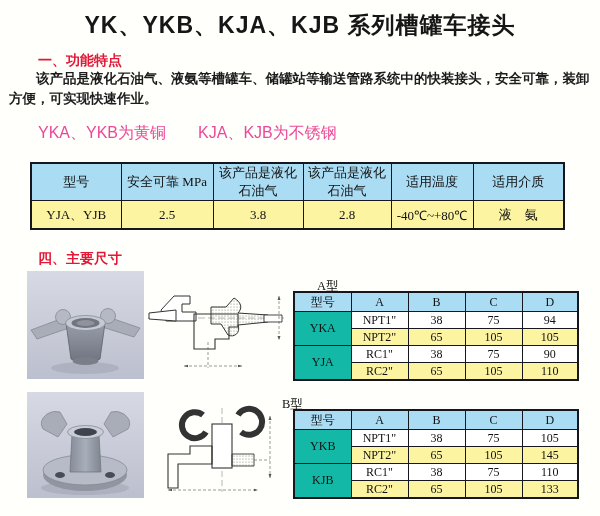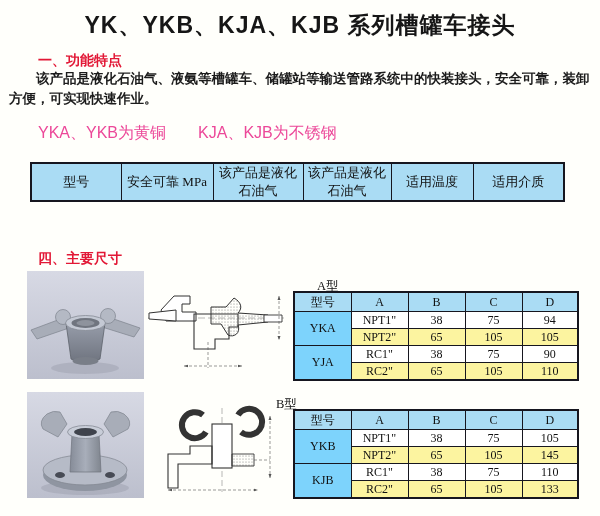--- a/index.html
+++ b/index.html
@@ -16,21 +16,21 @@
           font-size:13px; border:2px solid #16161f; color:#111; }
   .perf th, .perf td { border:1px solid #16161f; text-align:center; vertical-align:middle; padding:0; }
   .perf th { background:#aadcf4; font-weight:normal; height:27px; }
   .perf td { height:27px; background:#ffffff; }
   tr.yellow td { background:#fcf4a0; }
   .dim { width:284px; font-family:"Liberation Serif",serif; font-size:12px;
          border:2px solid #16161f; color:#111; }
   .dim th, .dim td { border:1px solid #16161f; text-align:center; vertical-align:middle; padding:0; }
   .dim th { background:#aadcf4; font-weight:normal; height:18px; }
   .dim td { height:16px; background:#ffffff; }
-  .dim td.model { background:#7dd3fc; }
+  .dim td.model { background:#14b8a6; }
   .dim-label { position:absolute; font-family:"Liberation Serif",serif; font-size:12.5px; color:#111; }
   .fig { position:absolute; }
 </style>
 </head>
 <body>
 
 <div class="page">
 
   <h1 class="title">YK、YKB、KJA、KJB 系列槽罐车接头</h1>
 
@@ -53,20 +53,28 @@
       <tr>
         <th>型号</th>
         <th>安全可靠 MPa</th>
         <th>该产品是液化石油气</th>
         <th>该产品是液化石油气</th>
         <th>适用温度</th>
         <th>适用介质</th>
       </tr>
     </thead>
     <tbody>
+      <tr class="yellow">
+        <td>YJA、YJB</td>
+        <td>2.5</td>
+        <td>3.8</td>
+        <td>2.8</td>
+        <td>-40℃~+80℃</td>
+        <td>液　氨</td>
+      </tr>
     </tbody>
   </table>
 
   <div class="sec" style="top:250px;">四、主要尺寸</div>
 
   <svg class="fig" style="left:27px; top:271px;" width="117" height="108" viewBox="0 0 117 108">
     <defs>
       <linearGradient id="pbgA" x1="0" y1="0" x2="0" y2="1">
         <stop offset="0" stop-color="#d7d9e4"></stop>
           <stop offset="1" stop-color="#bcbfcd"></stop>
@@ -197,21 +205,21 @@
     <path d="M74,56 h22 v12 h-22 z" fill="url(#stipB)" stroke="#333" stroke-width="0.9"></path>
     <line x1="96" y1="62" x2="112" y2="62" stroke="#555" stroke-width="0.6" stroke-dasharray="3 2"></line>
     <line x1="112" y1="18" x2="112" y2="80" stroke="#555" stroke-width="0.6" stroke-dasharray="3 2"></line>
     <polygon points="112,18 110.5,22 113.5,22" fill="#555"></polygon>
     <polygon points="112,80 110.5,76 113.5,76" fill="#555"></polygon>
     <line x1="10" y1="92" x2="100" y2="92" stroke="#555" stroke-width="0.6" stroke-dasharray="3 2"></line>
     <polygon points="10,92 14,90.7 14,93.3" fill="#555"></polygon>
     <polygon points="100,92 96,90.7 96,93.3" fill="#555"></polygon>
   </svg>
 
-  <div class="dim-label" style="left:276px; top:396px;">B型</div>
+  <div class="dim-label" style="left:282px; top:396px;">B型</div>
   <table class="dim" style="left:293px; top:409px;">
     <colgroup>
         <col style="width:57px">
         <col style="width:57px">
         <col style="width:57px">
         <col style="width:57px">
         <col style="width:56px">
       </colgroup>
     <thead>
       <tr>

